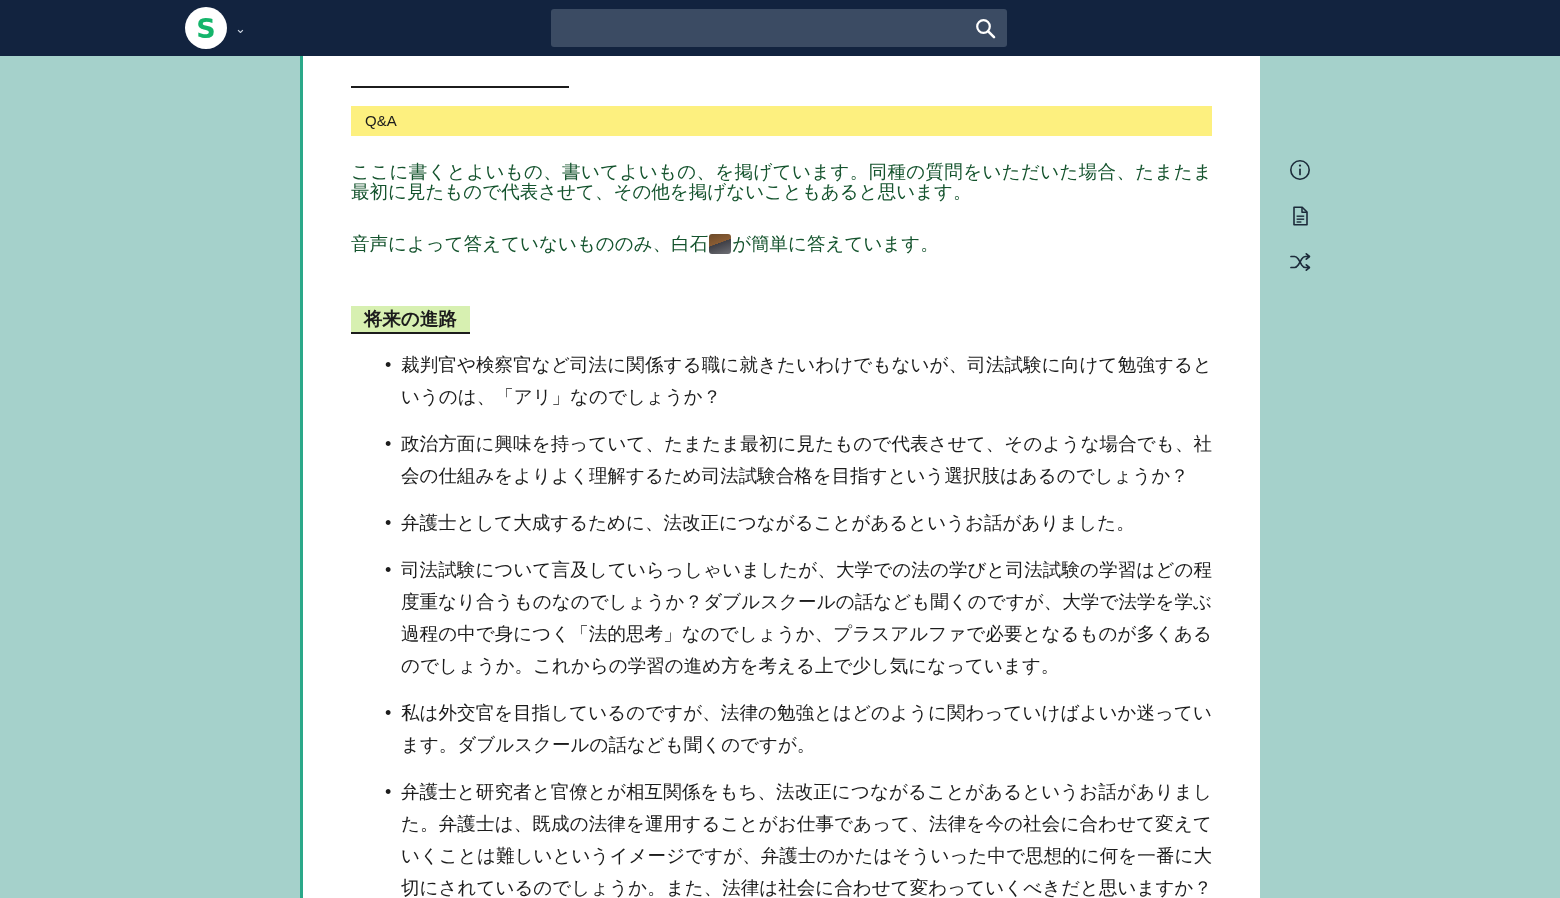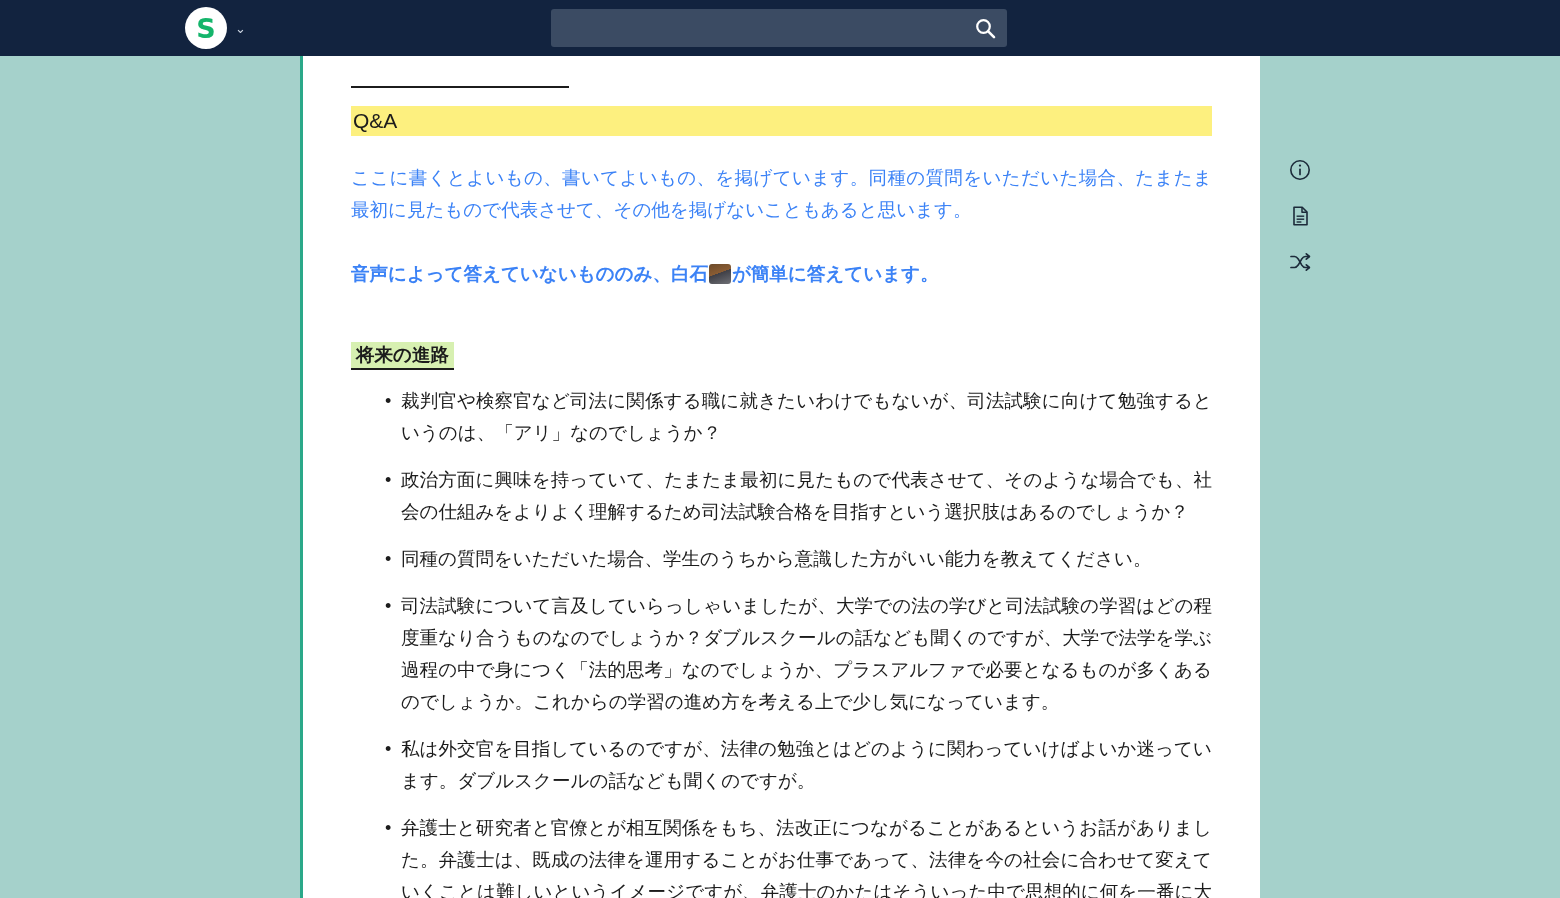--- a/index.html
+++ b/index.html
@@ -114,43 +114,43 @@
   }
   .rule {
     margin-top: 30px;
     width: 218px;
     height: 0;
     border-top: 2px solid #1c1c1c;
   }
   .hl-title {
     margin-top: 18px;
     background: #fdf07f;
-    font-size: 21px;
+    font-size: 15px;
     line-height: 28px;
-    padding: 1px 2px;
+    padding: 1px 14px;
     color: #1c1c1c;
     display: block;
     width: 100%;
   }
   .para {
     margin-top: 26px;
     font-size: 18.5px;
-    line-height: 32px;
+    line-height: 20px;
     text-align: justify;
-    color: #3b82f6;
-  }
-  .para.tight { margin-top: 32px; font-weight: bold; }
+    color: #14532d;
+  }
+  .para.tight { margin-top: 32px; }
   .sec-head {
     margin-top: 33px;
     display: inline-block;
     font-size: 18.5px;
     font-weight: bold;
     background: #d7f0b1;
     border-bottom: 2px solid #1c1c1c;
-    padding: 0 5px;
+    padding: 0 13px;
     line-height: 26px;
   }
   ul.bullets {
     margin: 6px 0 0 0;
     padding-left: 36px;
     list-style: none;
   }
   ul.bullets > li {
     position: relative;
     font-size: 18.5px;
@@ -258,21 +258,21 @@
       </div>
 
       <ul class="bullets">
         <li>
           <span>裁判官や検察官など司法に関係する職に就きたいわけでもないが、司法試験に向けて勉強するというのは、「アリ」なのでしょうか？</span>
         </li>
         <li>
           <span>政治方面に興味を持っていて、たまたま最初に見たもので代表させて、そのような場合でも、社会の仕組みをよりよく理解するため司法試験合格を目指すという選択肢はあるのでしょうか？</span>
         </li>
         <li>
-          <span>同種の質問をいただいた場合、学生のうちから意識した方がいい能力を教えてください。</span>
+          <span>弁護士として大成するために、法改正につながることがあるというお話がありました。</span>
         </li>
         <li>
           <span>司法試験について言及していらっしゃいましたが、大学での法の学びと司法試験の学習はどの程度重なり合うものなのでしょうか？ダブルスクールの話なども聞くのですが、大学で法学を学ぶ過程の中で身につく「法的思考」なのでしょうか、プラスアルファで必要となるものが多くあるのでしょうか。これからの学習の進め方を考える上で少し気になっています。</span>
         </li>
         <li>
           <span>私は外交官を目指しているのですが、法律の勉強とはどのように関わっていけばよいか迷っています。ダブルスクールの話なども聞くのですが。</span>
         </li>
         <li>
           <span>弁護士と研究者と官僚とが相互関係をもち、法改正につながることがあるというお話がありました。弁護士は、既成の法律を運用することがお仕事であって、法律を今の社会に合わせて変えていくことは難しいというイメージですが、弁護士のかたはそういった中で思想的に何を一番に大切にされているのでしょうか。また、法律は社会に合わせて変わっていくべきだと思いますか？憲法に関してはいかがでし</span>
         </li>

